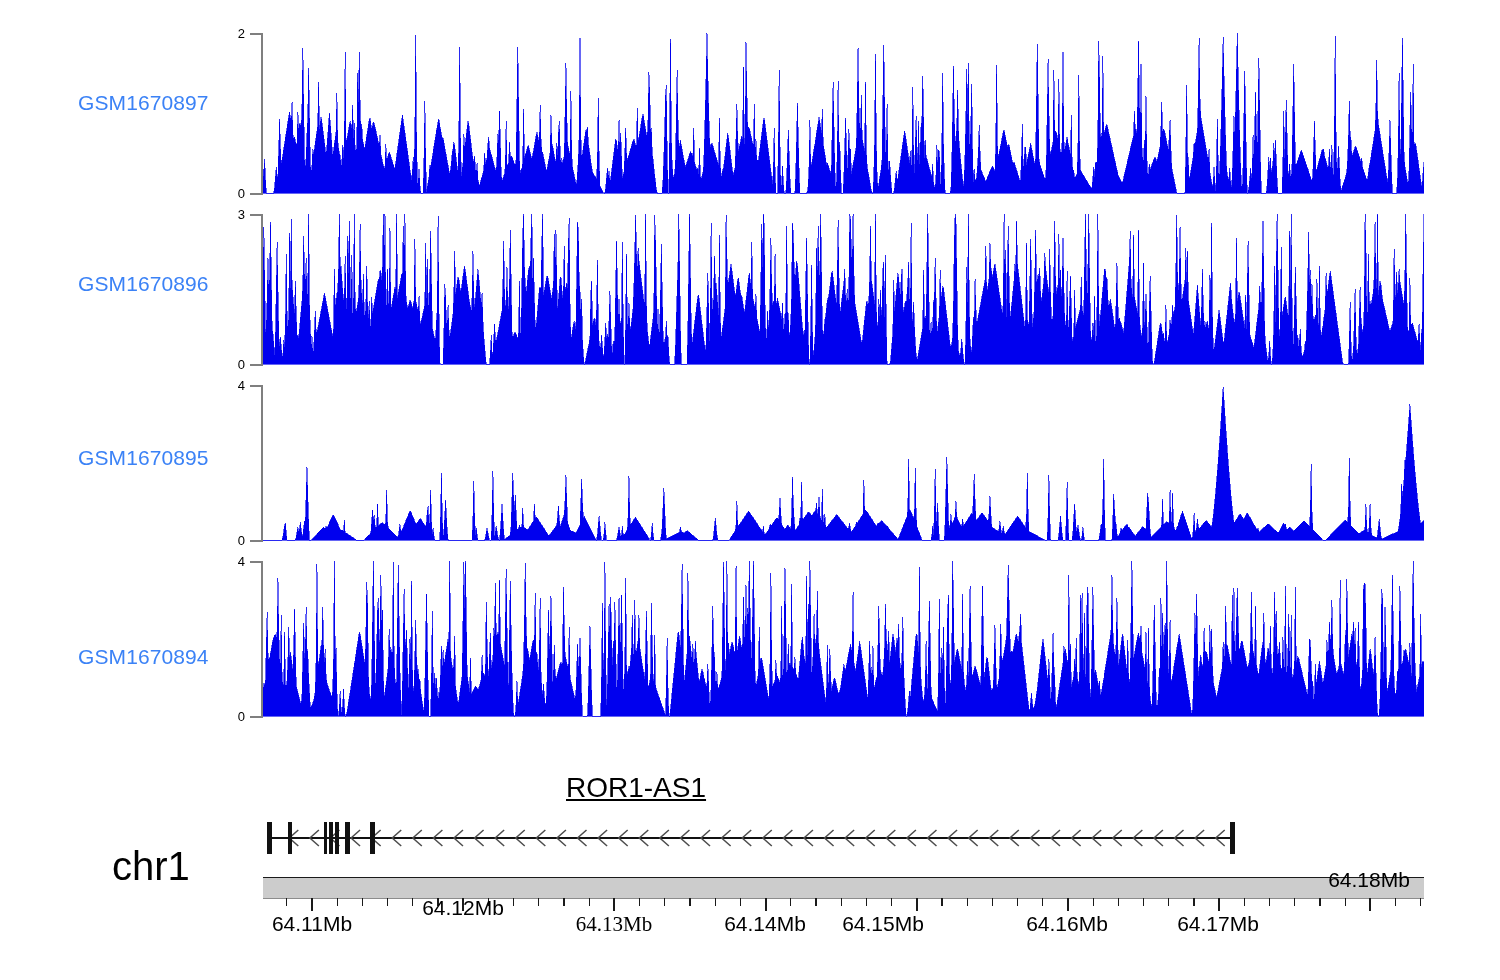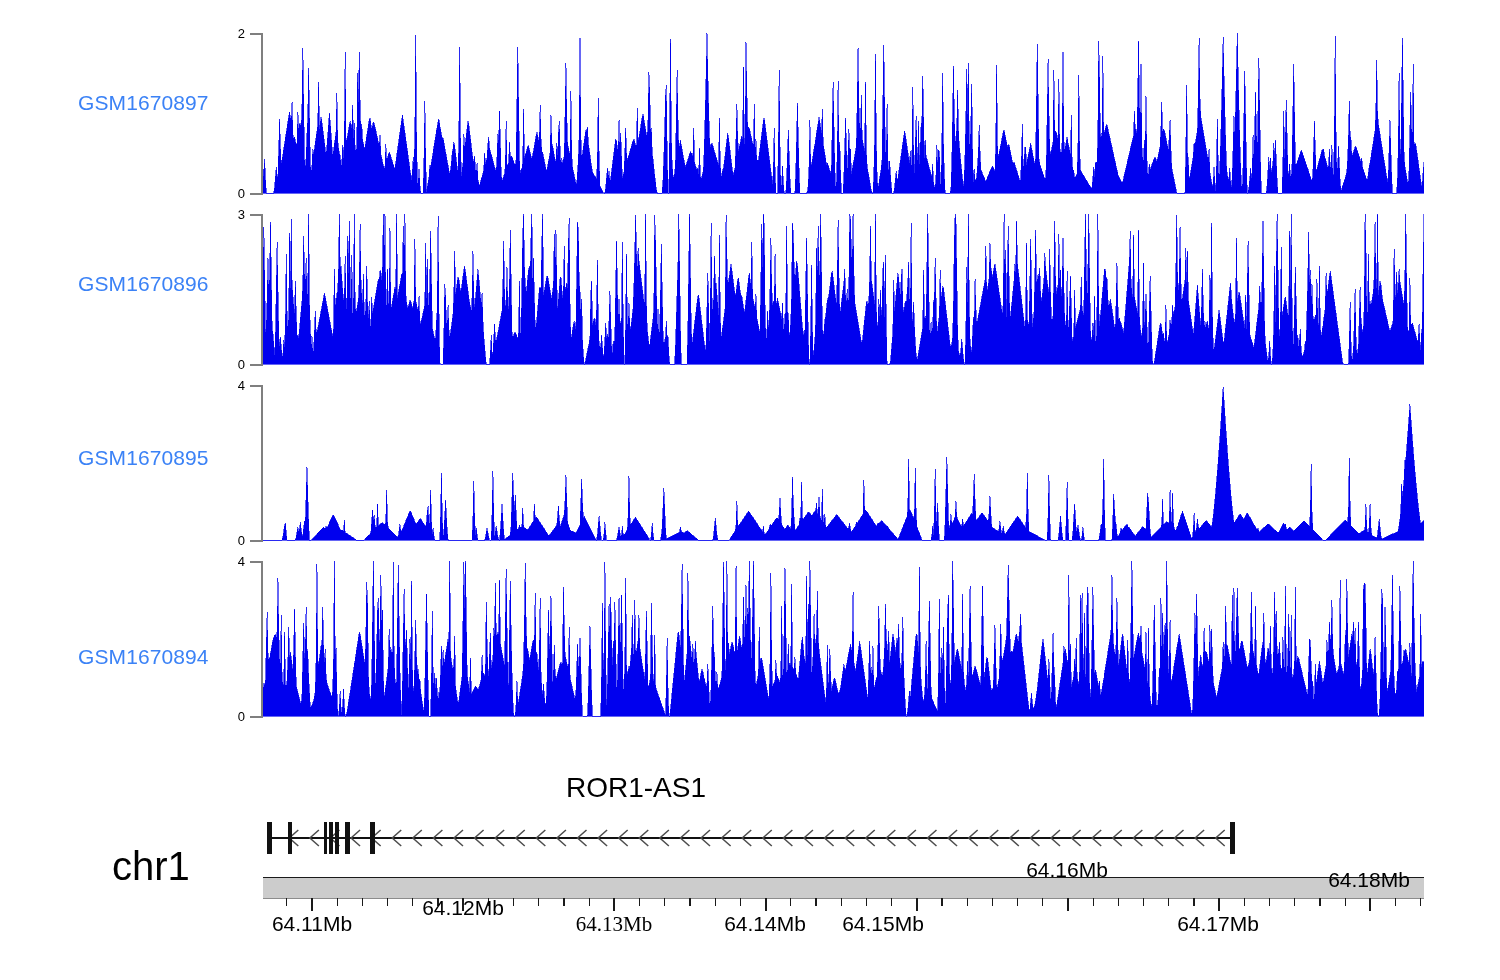--- a/index.html
+++ b/index.html
@@ -41,20 +41,21 @@
     overflow:hidden;
   }
   .plot svg{display:block;}
 
   
   .gene-title{
     position:absolute;
     font-size:28px;
     color:#000;
     white-space:nowrap;
+    text-decoration:underline;
   }
   .gene-svg{position:absolute;}
 
   
   .chr-label{
     position:absolute;
     font-size:40px;
     color:#000;
     white-space:nowrap;
   }
@@ -236,18 +237,18 @@
         <line x1="1345.2" x2="1345.2" y1="0" y2="8" stroke="#1a1a1a" stroke-width="1.2" shape-rendering="crispEdges"></line>
         <line x1="1370.4" x2="1370.4" y1="0" y2="13" stroke="#1a1a1a" stroke-width="2" shape-rendering="crispEdges"></line>
         <line x1="1395.6" x2="1395.6" y1="0" y2="8" stroke="#1a1a1a" stroke-width="1.2" shape-rendering="crispEdges"></line>
         <line x1="1420.8" x2="1420.8" y1="0" y2="8" stroke="#1a1a1a" stroke-width="1.2" shape-rendering="crispEdges"></line>
       </svg>
       <div class="tick-label" style="left: 312px; top: 912px; text-align: right;">64.11Mb</div>
       <div class="tick-label" style="left: 463px; top: 896px;">64.12Mb</div>
       <div class="tick-label" style="left: 614px; top: 912px; font-family: Liberation Serif, serif;">64.13Mb</div>
       <div class="tick-label" style="left: 765px; top: 912px;">64.14Mb</div>
       <div class="tick-label" style="left: 883px; top: 912px;">64.15Mb</div>
-      <div class="tick-label" style="left: 1067px; top: 858px;">64.16Mb</div>
+      <div class="tick-label" style="left: 1067px; top: 912px;">64.16Mb</div>
       <div class="tick-label" style="left: 1218px; top: 912px; text-align: right;">64.17Mb</div>
       <div class="tick-label" style="left: 1369px; top: 868px;">64.18Mb</div>
     </div>
 
 </div>
 
 </body></html>

